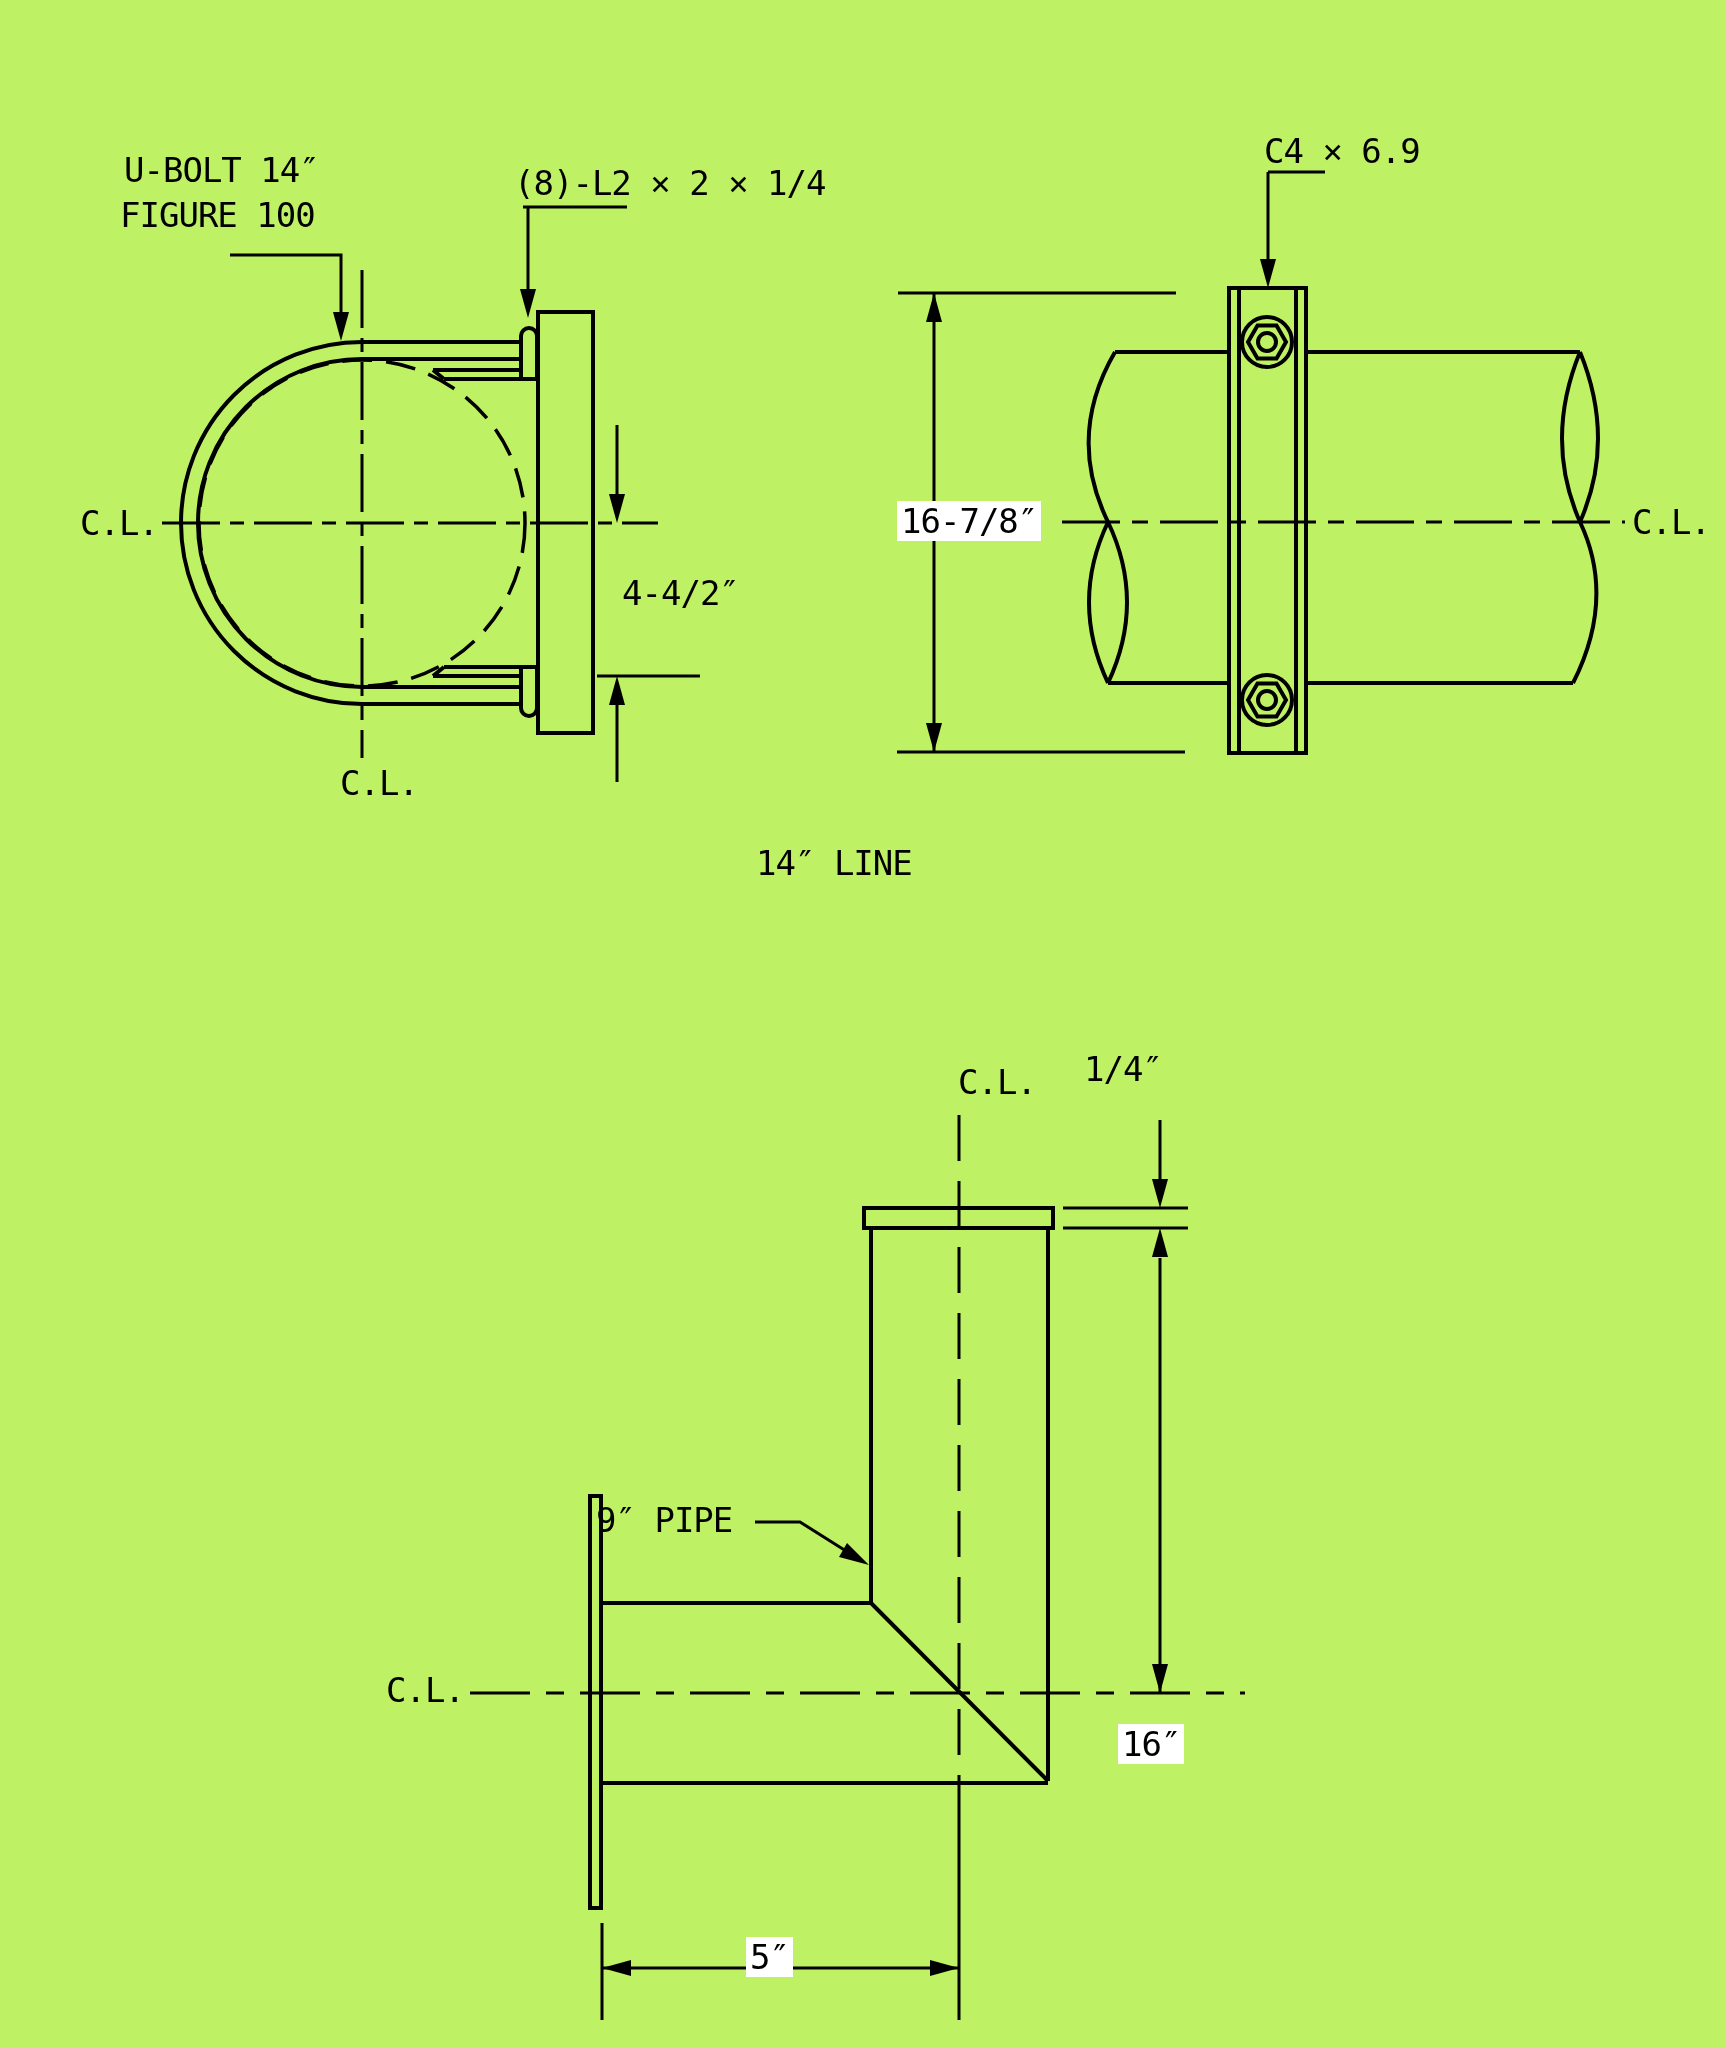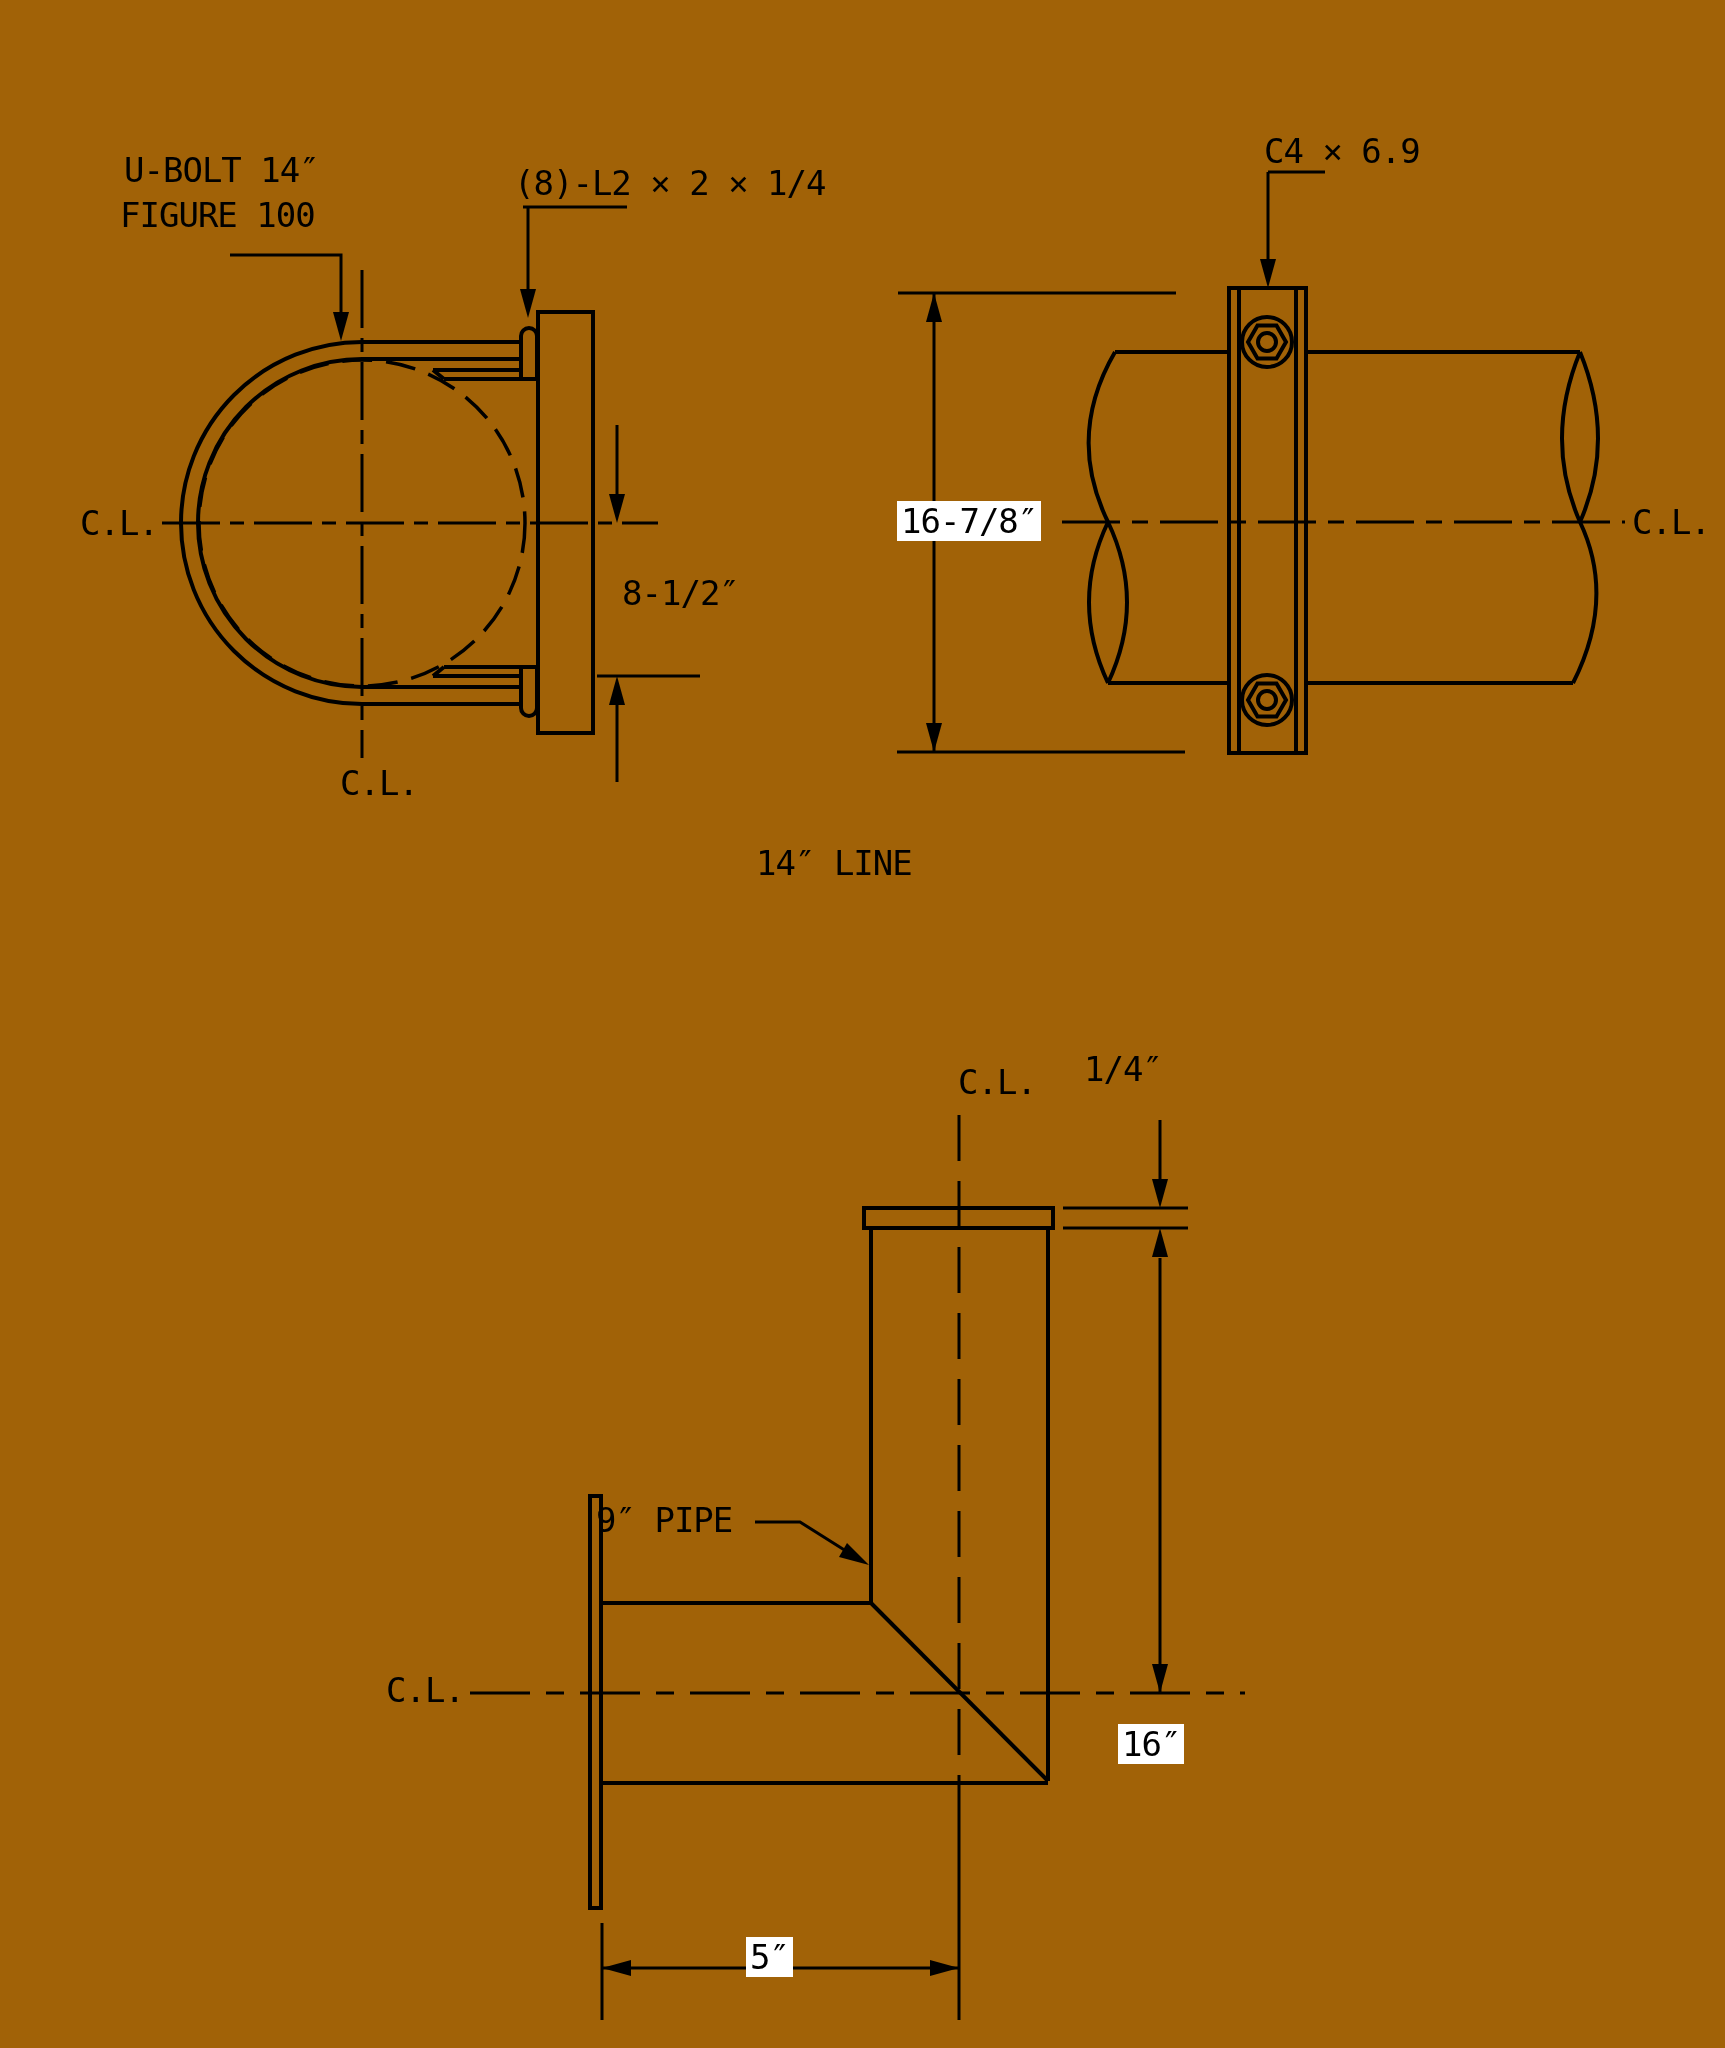--- a/index.html
+++ b/index.html
@@ -1,16 +1,16 @@
 <!DOCTYPE html>
 <html><head>
 <meta charset="utf-8">
 <style>
   html,body{margin:0;padding:0;background:#ffffff;}
-  #stage{position:relative;width:1725px;height:2048px;background:#a16207;
+  #stage{position:relative;width:1725px;height:2048px;background:#bef264;
          font-family:"DejaVu Sans Mono", monospace;color:#000;}
   #stage svg{position:absolute;left:0;top:0;}
   .lbl{position:absolute;font-size:34px;line-height:40px;white-space:pre;
        letter-spacing:-1px;color:#000;}
   .dimtxt{background:#ffffff;padding:0 4px;text-align:center;}
 </style>
 </head>
 <body>
 
 <div id="stage">
@@ -114,21 +114,21 @@
   </g>
 </svg>
 
   <div class="lbl" style="left:124px;top:150px">U-BOLT 14″</div>
   <div class="lbl" style="left:120px;top:195px">FIGURE 100</div>
   <div class="lbl" style="left:514px;top:163px">(8)-L2 × 2 × 1/4</div>
   <div class="lbl" style="left:1264px;top:131px">C4 × 6.9</div>
 
   <div class="lbl" style="left:80px;top:503px">C.L.</div>
   <div class="lbl" style="left:340px;top:763px">C.L.</div>
-  <div class="lbl" style="left:622px;top:573px">8-1/2″</div>
+  <div class="lbl" style="left:622px;top:573px">4-4/2″</div>
 
   <div class="lbl dimtxt" style="left:897px;top:501px">16-7/8″</div>
   <div class="lbl" style="left:1632px;top:502px">C.L.</div>
 
   <div class="lbl" style="left:756px;top:843px">14″ LINE</div>
 
   <div class="lbl" style="left:958px;top:1062px">C.L.</div>
   <div class="lbl" style="left:1084px;top:1049px">1/4″</div>
   <div class="lbl" style="left:596px;top:1500px">9″ PIPE</div>
   <div class="lbl" style="left:386px;top:1670px">C.L.</div>

